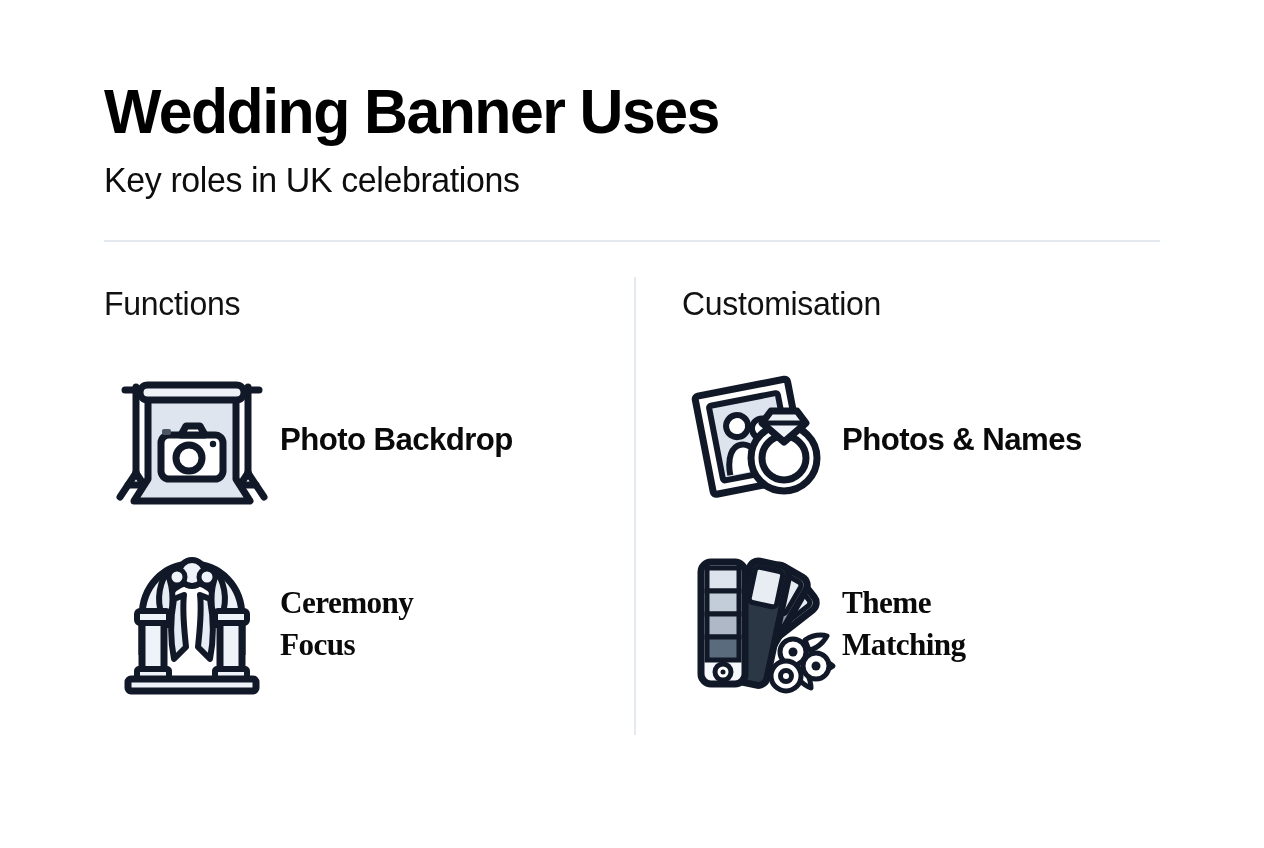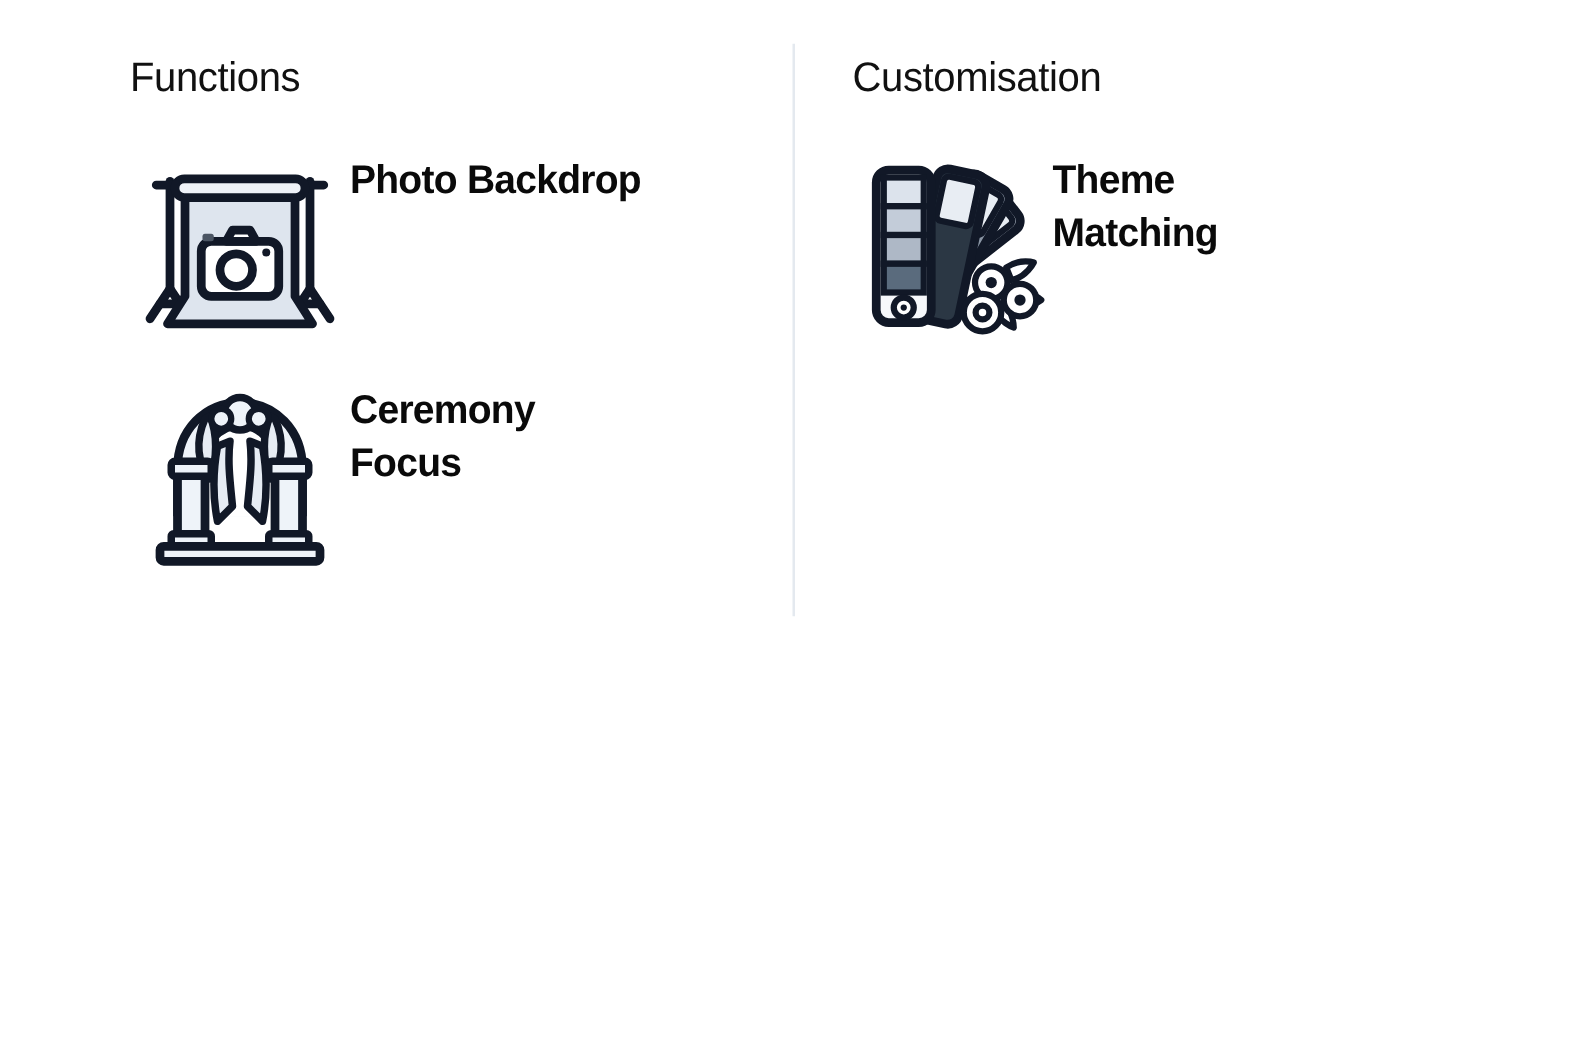--- a/index.html
+++ b/index.html
@@ -83,25 +83,25 @@
     line-height: 1;
     margin: 0 0 44px 0;
     color: #111111;
     transform: scaleX(0.97);
     transform-origin: left center;
     white-space: nowrap;
   }
 
   .item {
     display: flex;
-    align-items: flex-start;
+    align-items: center;
     margin-bottom: 34px;
     min-height: 140px;
   }
-  .item:last-child { margin-bottom: 0; }
+  .item:last-child { margin-bottom: 0; font-family: Liberation Serif, serif; }
   .icon-wrap {
     width: 176px;
     min-width: 176px;
     height: 150px;
     display: flex;
     align-items: center;
     justify-content: center;
   }
   .col.right .icon-wrap {
     width: 160px;
@@ -116,20 +116,25 @@
     transform: scaleX(0.975);
     transform-origin: left center;
     white-space: pre-line;
   }
 </style>
 </head>
 <body>
 
 <div class="page">
 
+  <div class="header">
+    <h1 class="title">Wedding Banner Uses</h1>
+    <p class="subtitle">Key roles in UK celebrations</p>
+    <div class="rule"></div>
+  </div>
 
   <div class="columns">
     <div class="vdivider"></div>
 
     <div class="col left">
       <h2 class="col-head">Functions</h2>
 
       <div class="item">
         <div class="icon-wrap">
           <svg width="160" height="140" viewBox="0 0 160 140" fill="none">
@@ -195,20 +200,45 @@
           </svg>
         </div>
         <div class="item-label">Ceremony
 Focus</div>
       </div>
     </div>
 
     <div class="col right">
       <h2 class="col-head">Customisation</h2>
 
+      <div class="item">
+        <div class="icon-wrap">
+          <svg width="150" height="140" viewBox="0 0 150 140" fill="none">
+            <g transform="rotate(-11 62 66)">
+
+              <rect x="16" y="18" width="94" height="100" rx="3" fill="#ffffff" stroke="#111827" stroke-width="7"></rect>
+
+              <rect x="28" y="30" width="70" height="76" rx="2" fill="#dde4ed" stroke="#111827" stroke-width="6"></rect>
+
+              <circle cx="52" cy="55" r="11" fill="#ffffff" stroke="#111827" stroke-width="6"></circle>
+              <path d="M36 102 C36 84 43 74 52 74 C61 74 68 84 68 102" fill="#ffffff" stroke="#111827" stroke-width="6" stroke-linejoin="round"></path>
+
+              <circle cx="76" cy="62" r="10" fill="#ffffff" stroke="#111827" stroke-width="6"></circle>
+              <path d="M61 104 C61 88 67 80 76 80 C85 80 91 88 91 104" fill="#ffffff" stroke="#111827" stroke-width="6" stroke-linejoin="round"></path>
+            </g>
+
+            <circle cx="97" cy="89" r="33" fill="#ffffff" stroke="#111827" stroke-width="7"></circle>
+            <circle cx="97" cy="89" r="22" fill="#ffffff" stroke="#111827" stroke-width="7"></circle>
+
+            <path d="M84 42 L110 42 L119 54 L97 73 L75 54 Z" fill="#eef2f7" stroke="#111827" stroke-width="7" stroke-linejoin="round"></path>
+            <path d="M75 54 L119 54" stroke="#111827" stroke-width="5"></path>
+          </svg>
+        </div>
+        <div class="item-label">Photos &amp; Names</div>
+      </div>
 
       <div class="item">
         <div class="icon-wrap">
           <svg width="150" height="150" viewBox="0 0 150 150" fill="none">
 
             <g transform="rotate(52 70 75)">
               <rect x="54" y="14" width="40" height="118" rx="9" fill="#b9c2ce" stroke="#111827" stroke-width="7"></rect>
               <rect x="60" y="20" width="28" height="34" rx="4" fill="#e8edf3" stroke="#111827" stroke-width="5"></rect>
             </g>
 

